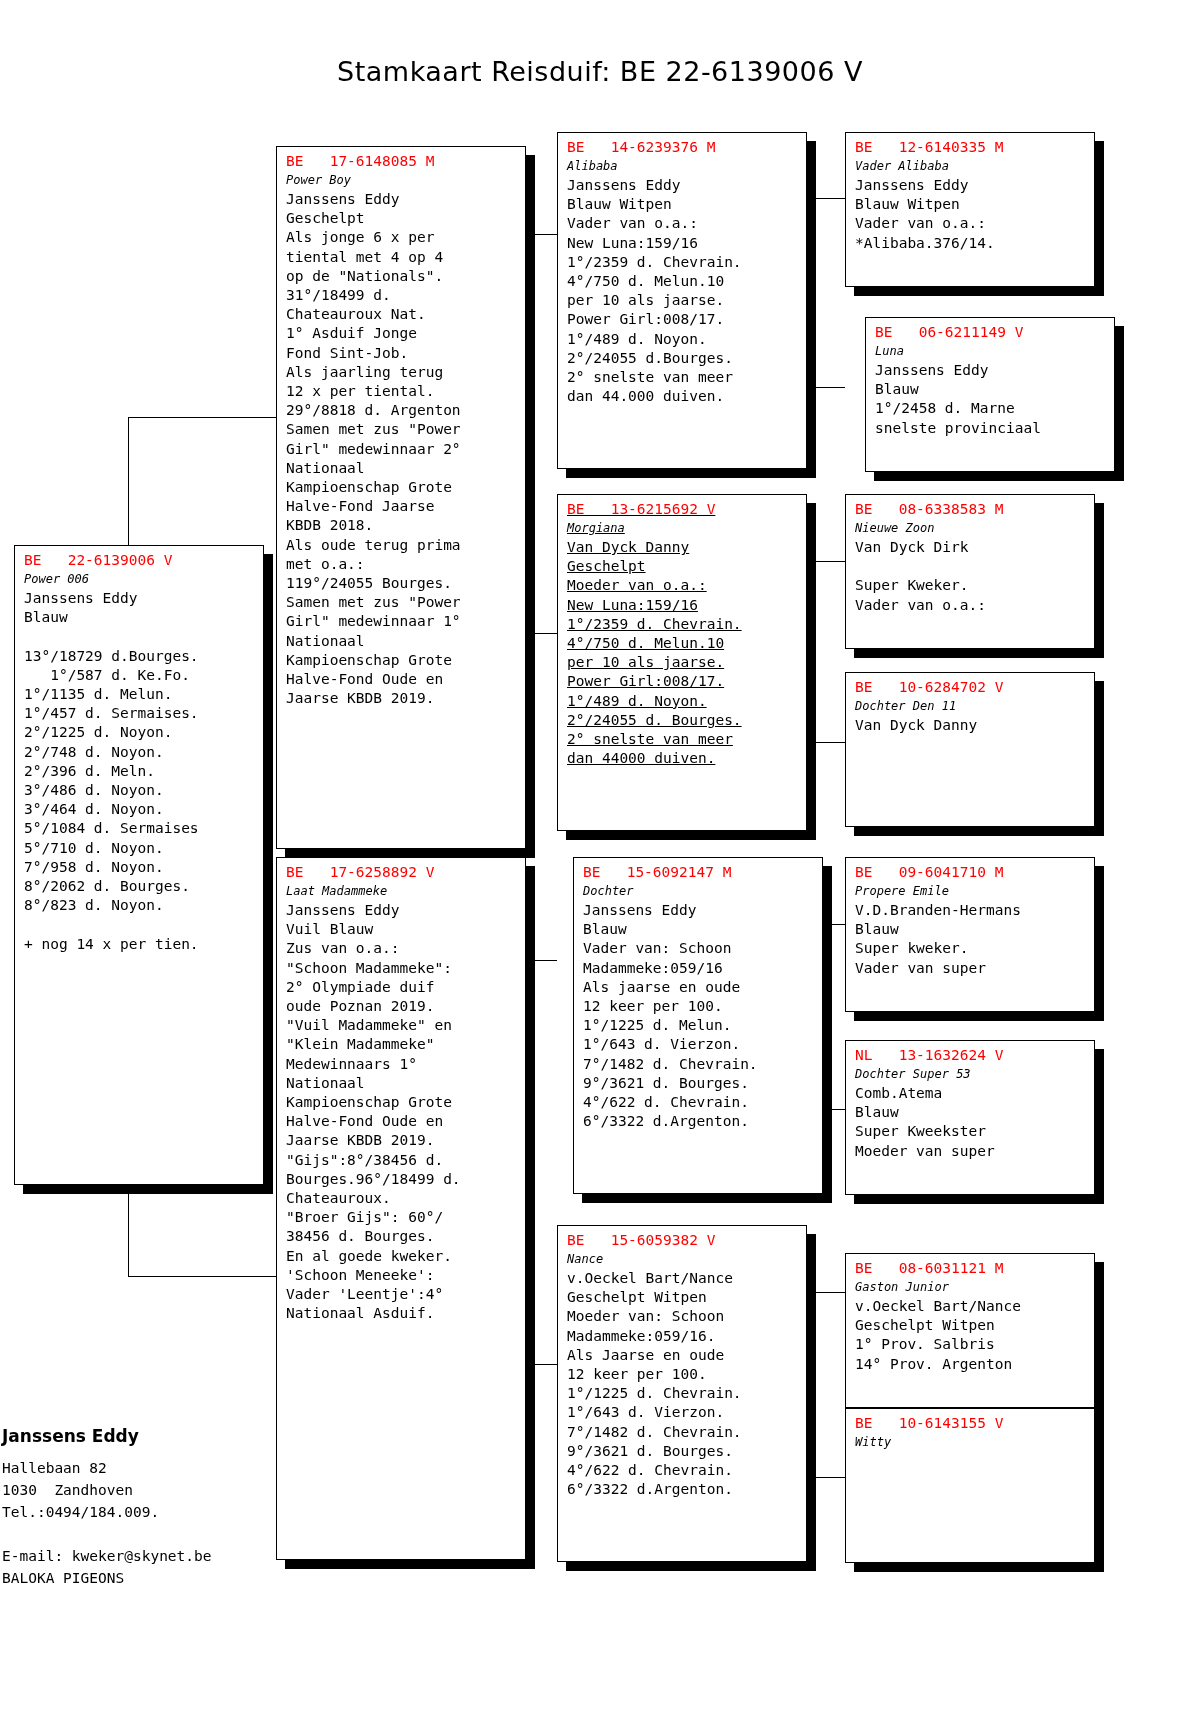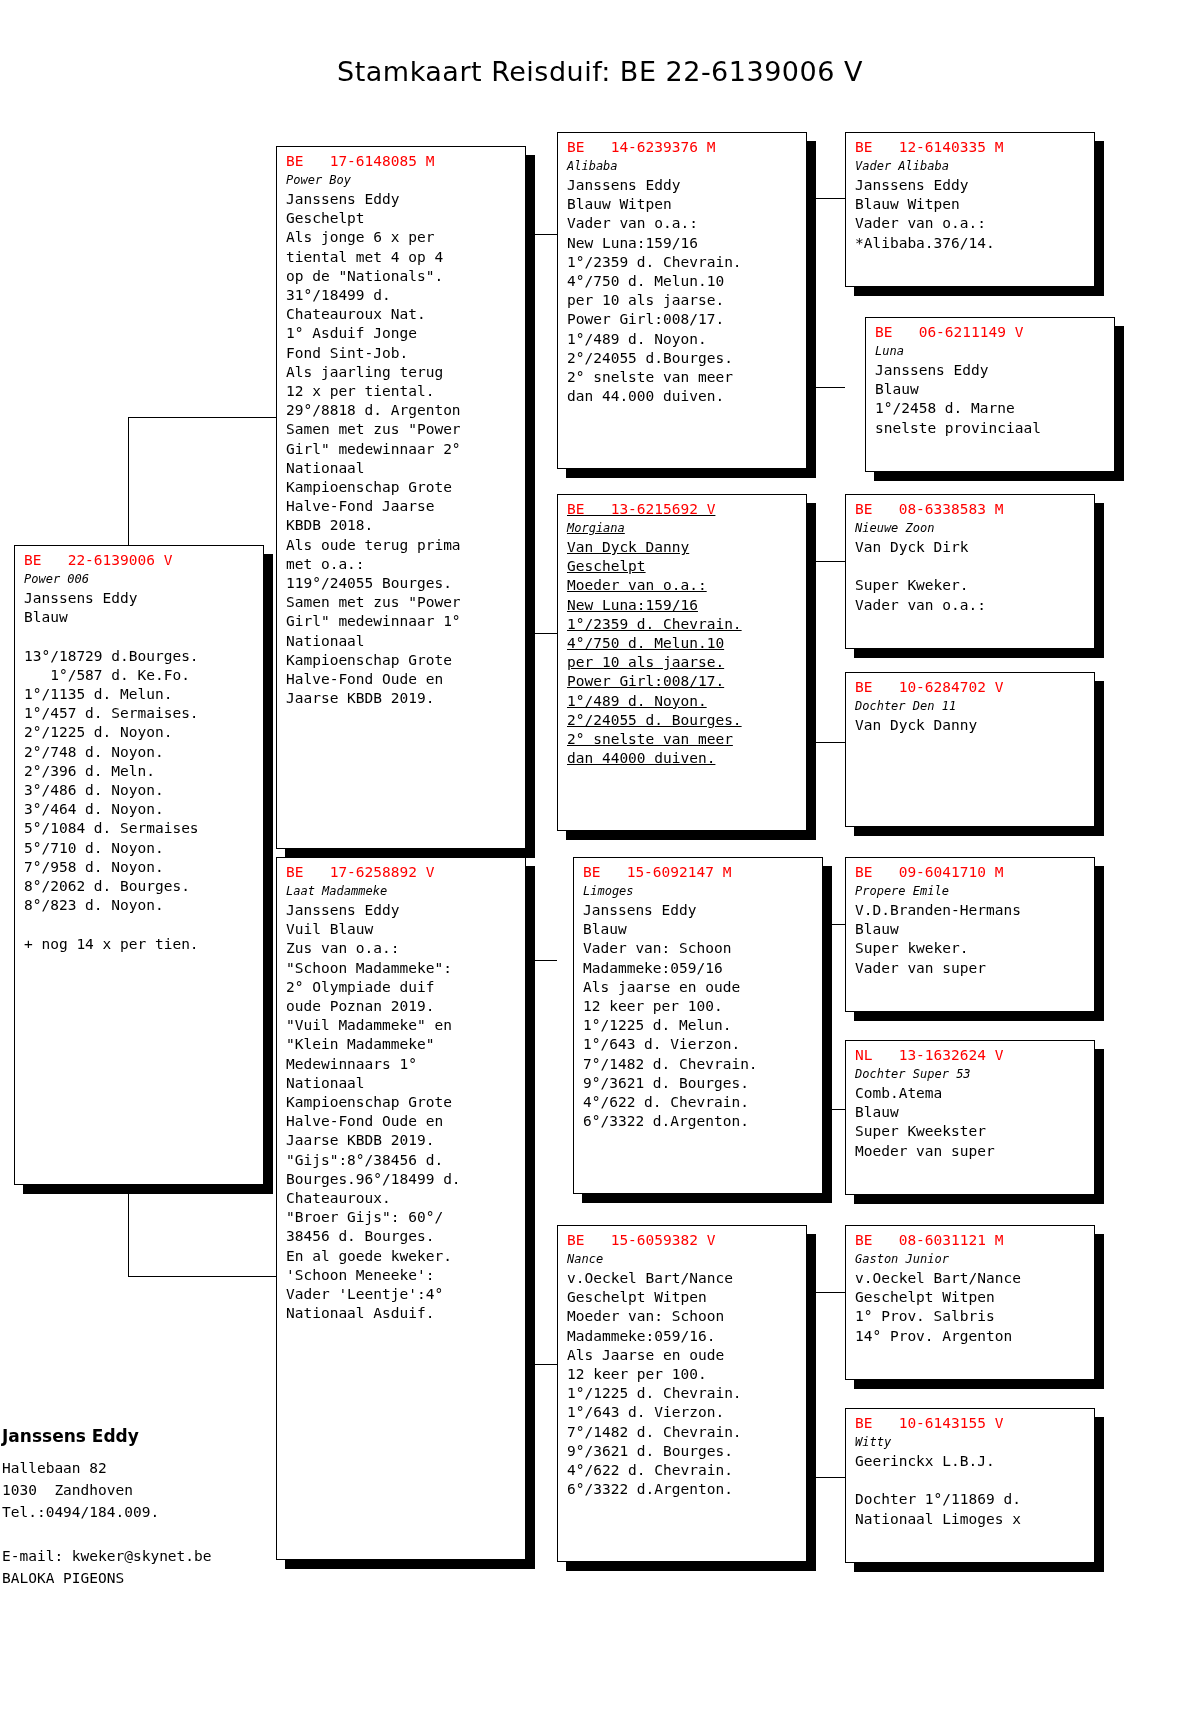--- a/index.html
+++ b/index.html
@@ -248,21 +248,21 @@
 per 10 als jaarse.
 Power Girl:008/17.
 1°/489 d. Noyon.
 2°/24055 d. Bourges.
 2° snelste van meer
 dan 44000 duiven.</div>
   </div>
 
   <div class="box" style="left:573px; top:809px; width:250px; height:337px;">
     <div class="ring">BE   15-6092147 M</div>
-    <div class="name">Limoges</div>
+    <div class="name">Dochter</div>
     <div class="line">Janssens Eddy
 Blauw
 Vader van: Schoon
 Madammeke:059/16
 Als jaarse en oude
 12 keer per 100.
 1°/1225 d. Melun.
 1°/643 d. Vierzon.
 7°/1482 d. Chevrain.
 9°/3621 d. Bourges.
@@ -331,36 +331,32 @@
 
   <div class="box" style="left:845px; top:992px; width:250px; height:155px;">
     <div class="ring">NL   13-1632624 V</div>
     <div class="name">Dochter Super 53</div>
     <div class="line">Comb.Atema
 Blauw
 Super Kweekster
 Moeder van super</div>
   </div>
 
-  <div class="box" style="left:845px; top:1177px; width:250px; height:155px;">
+  <div class="box" style="left:845px; top:1205px; width:250px; height:155px;">
     <div class="ring">BE   08-6031121 M</div>
     <div class="name">Gaston Junior</div>
     <div class="line">v.Oeckel Bart/Nance
 Geschelpt Witpen
 1° Prov. Salbris
 14° Prov. Argenton</div>
   </div>
 
   <div class="box" style="left:845px; top:1360px; width:250px; height:155px;">
     <div class="ring">BE   10-6143155 V</div>
     <div class="name">Witty</div>
-    <div class="line">Geerinckx L.B.J.
-
-Dochter 1°/11869 d.
-Nationaal Limoges x</div>
   </div>
 
   <div class="owner-name">Janssens Eddy</div>
   <div class="owner-line" style="top:1412px;">Hallebaan 82</div>
   <div class="owner-line" style="top:1434px;">1030  Zandhoven</div>
   <div class="owner-line" style="top:1456px;">Tel.:0494/184.009.</div>
   <div class="owner-line" style="top:1500px;">E-mail: kweker@skynet.be</div>
   <div class="owner-line" style="top:1522px;">BALOKA PIGEONS</div>
 
   <div class="footer-right">16-11-2024   Compuclub © Janssens Eddy</div>

